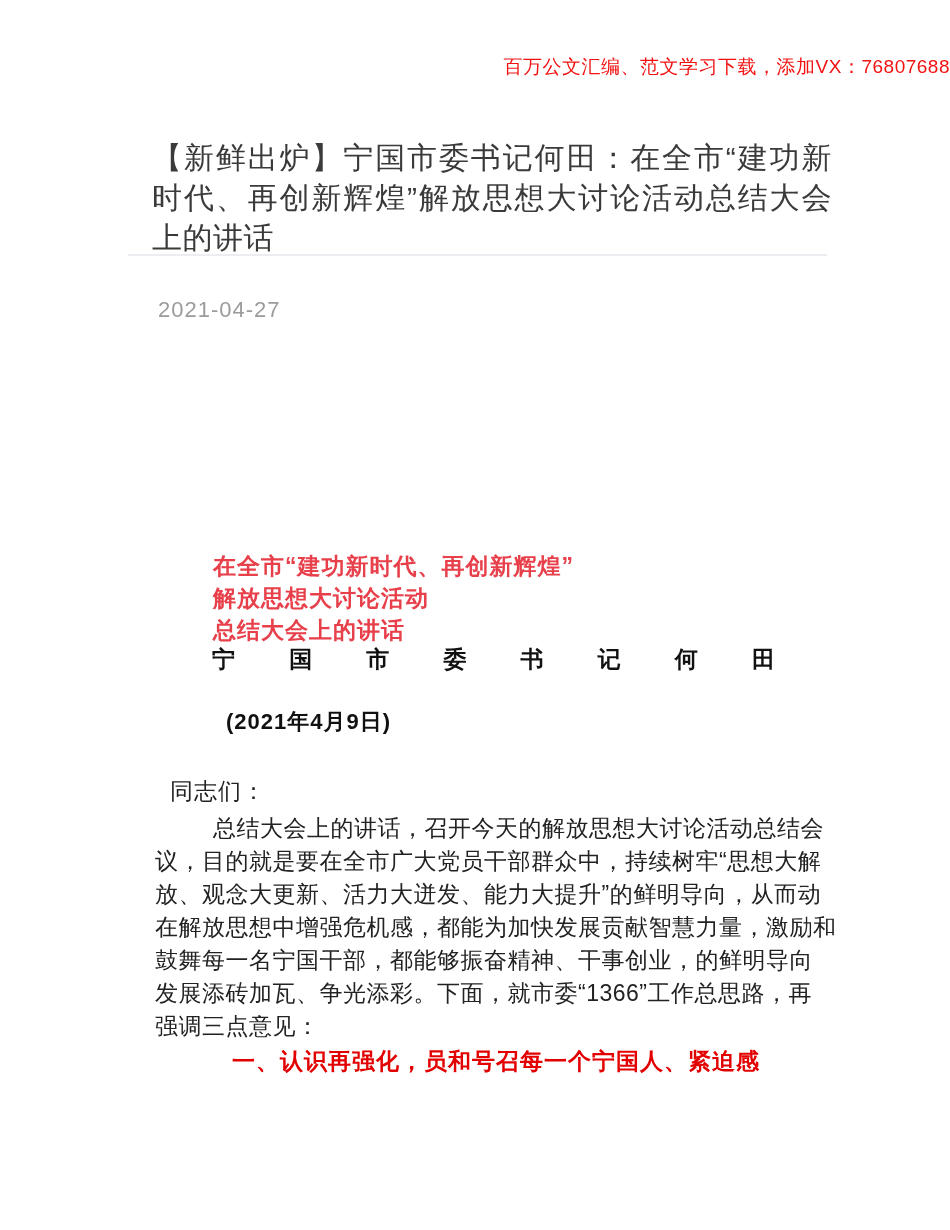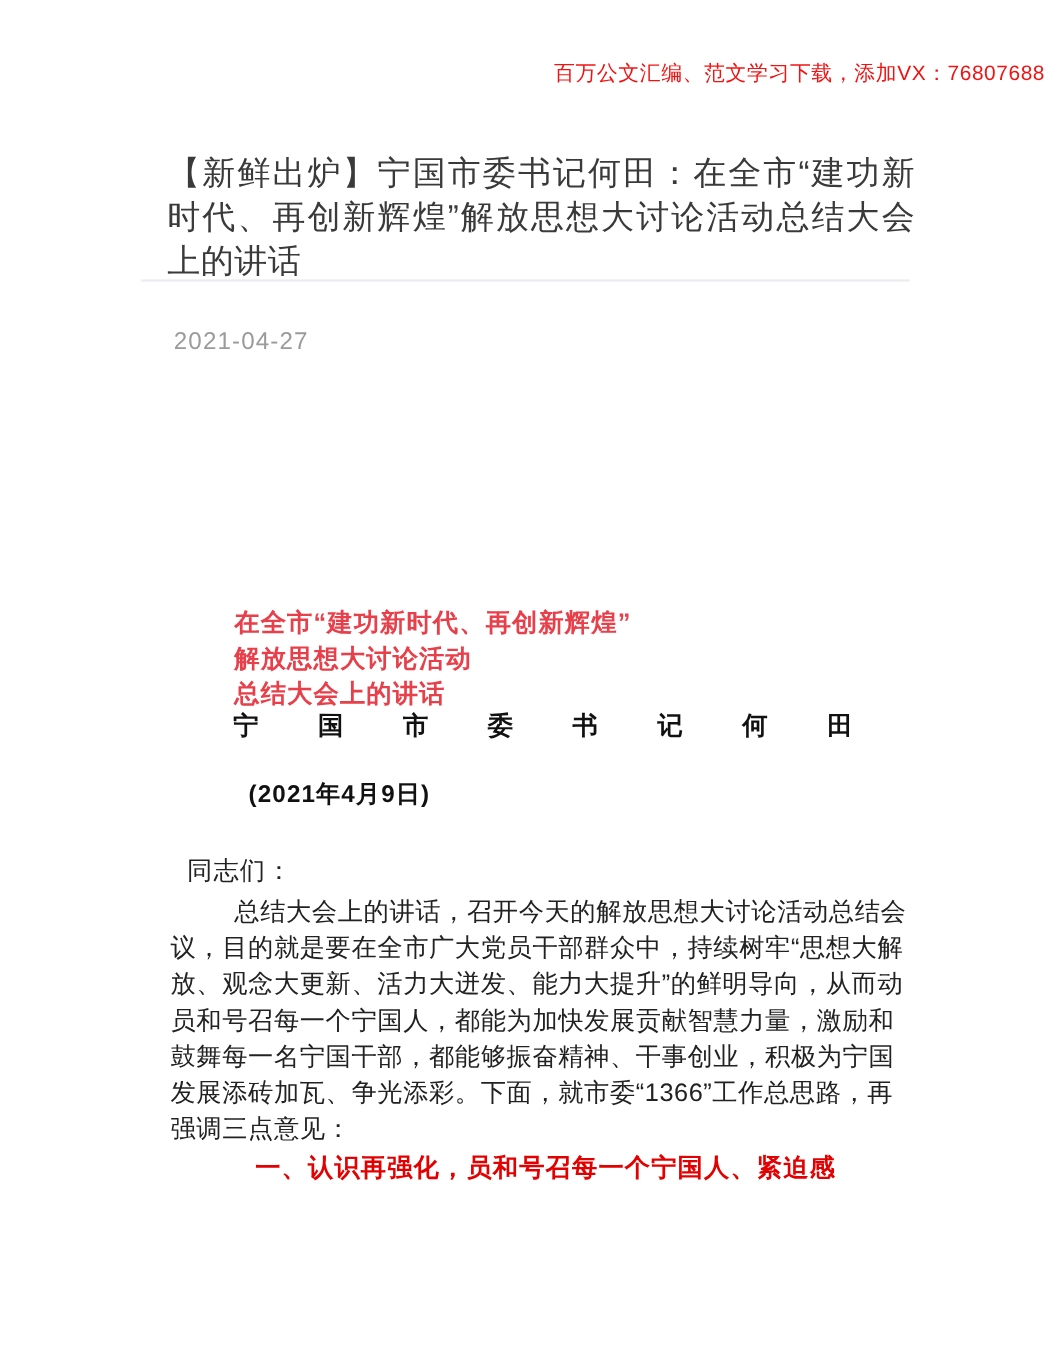--- a/index.html
+++ b/index.html
@@ -150,21 +150,21 @@
   </div>
 
   <div class="doc-date">(2021年4月9日)</div>
 
   <div class="salutation">同志们：</div>
 
   <div class="body-para">
     <div class="body-line first-line">总结大会上的讲话，召开今天的解放思想大讨论活动总结会</div>
     <div class="body-line">议，目的就是要在全市广大党员干部群众中，持续树牢“思想大解</div>
     <div class="body-line">放、观念大更新、活力大迸发、能力大提升”的鲜明导向，从而动</div>
-    <div class="body-line">员和号召每一个宁国人，都能为加快发展贡献智慧力量，激励和</div>
-    <div class="body-line">鼓舞每一名宁国干部，都能够振奋精神、干事创业，积极为宁国</div>
+    <div class="body-line">在解放思想中增强危机感，都能为加快发展贡献智慧力量，激励和</div>
+    <div class="body-line">鼓舞每一名宁国干部，都能够振奋精神、干事创业，的鲜明导向</div>
     <div class="body-line">发展添砖加瓦、争光添彩。下面，就市委“1366”工作总思路，再</div>
     <div class="body-line">强调三点意见：</div>
   </div>
 
   <div class="section-heading" style="color:#e30000;">一、认识再强化，员和号召每一个宁国人、紧迫感</div>
 
 </div>
 
 </body></html>

